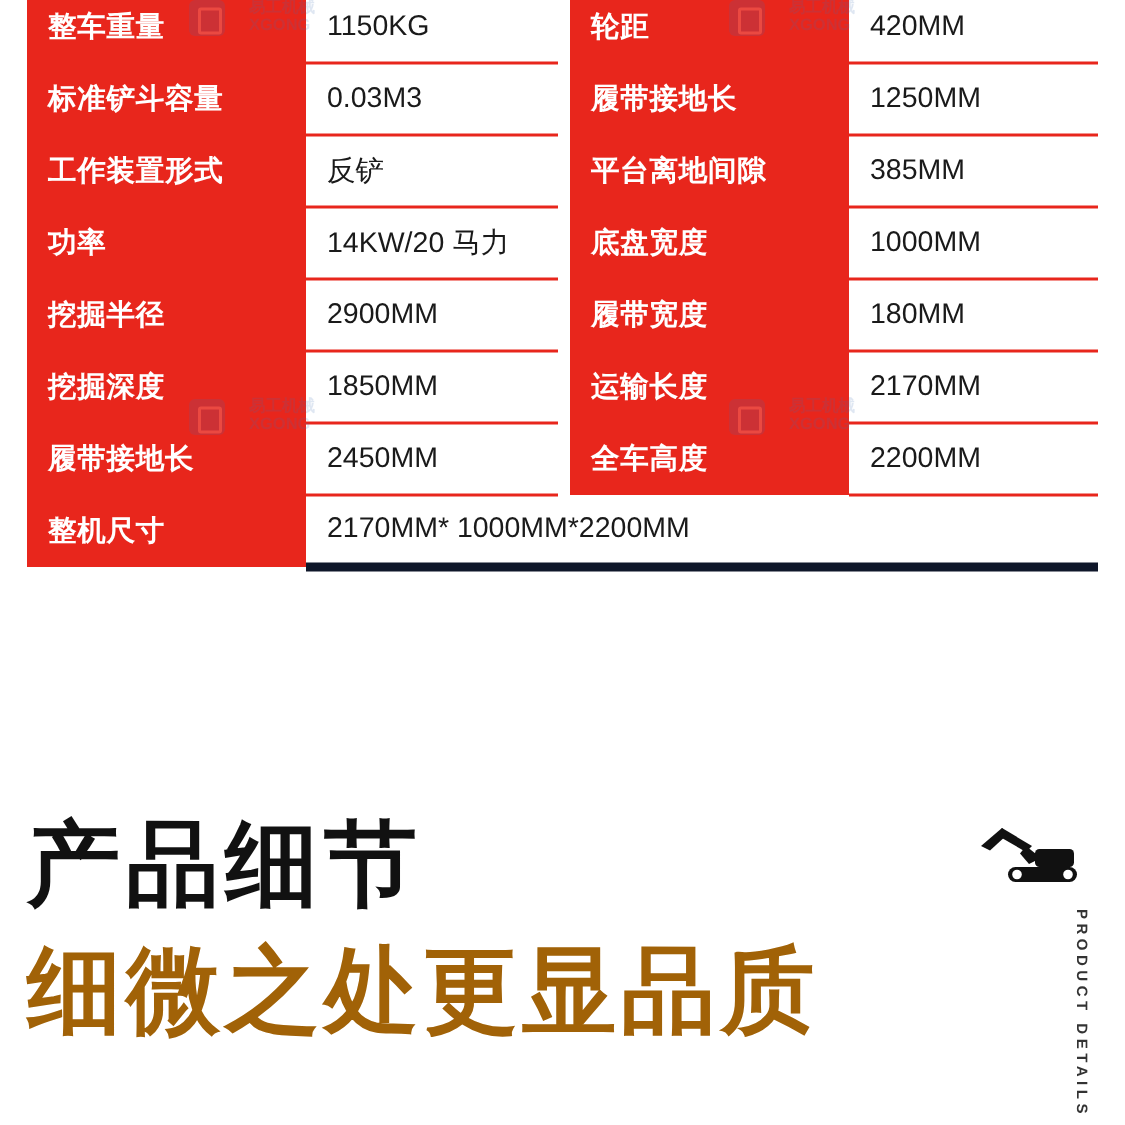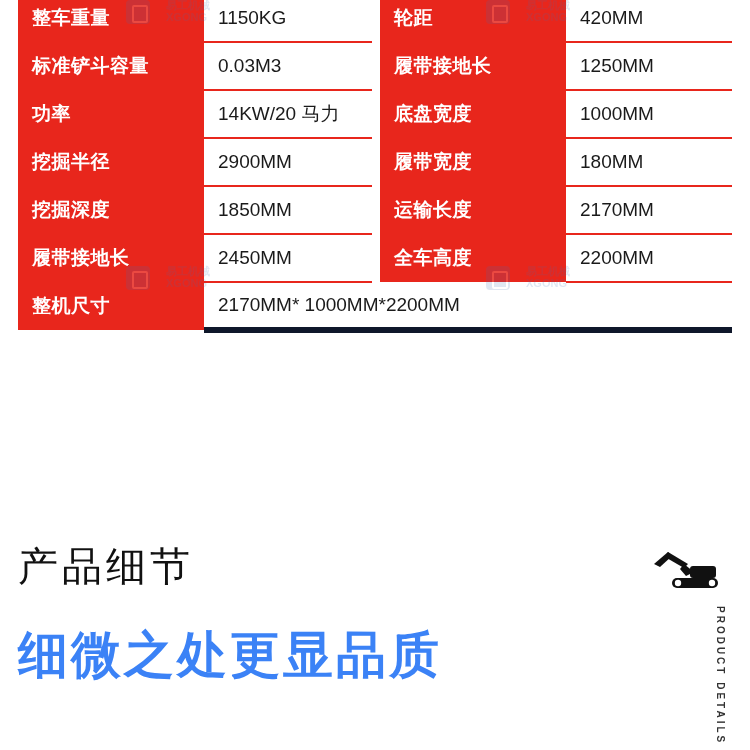--- a/index.html
+++ b/index.html
@@ -103,34 +103,34 @@
     left: 0;
     top: 510px;
     width: 750px;
     height: 240px;
     background: #ffffff;
   }
   .banner-title {
     position: absolute;
     left: 18px;
     top: 36px;
-    font-size: 40px;
-    font-weight: 400;
+    font-size: 62px;
+    font-weight: 700;
     color: #111111;
     letter-spacing: 4px;
     line-height: 1;
     font-family: "Liberation Sans", sans-serif;
   }
   .banner-sub {
     position: absolute;
     left: 18px;
     top: 120px;
-    font-size: 50px;
+    font-size: 63px;
     font-weight: 900;
-    color: #3b82f6;
+    color: #a16207;
     letter-spacing: 3px;
     line-height: 1;
   }
   .banner-icon {
     position: absolute;
     right: 28px;
     top: 40px;
     width: 72px;
     height: 46px;
   }
@@ -157,20 +157,27 @@
         <td class="gap"></td>
         <td class="lbl c-lbl2">轮距</td>
         <td class="val c-val2">420MM</td>
       </tr>
       <tr>
         <td class="lbl">标准铲斗容量</td>
         <td class="val">0.03M3</td>
         <td class="gap"></td>
         <td class="lbl">履带接地长</td>
         <td class="val">1250MM</td>
+      </tr>
+      <tr>
+        <td class="lbl">工作装置形式</td>
+        <td class="val">反铲</td>
+        <td class="gap"></td>
+        <td class="lbl">平台离地间隙</td>
+        <td class="val">385MM</td>
       </tr>
       <tr>
         <td class="lbl">功率</td>
         <td class="val">14KW/20 马力</td>
         <td class="gap"></td>
         <td class="lbl">底盘宽度</td>
         <td class="val">1000MM</td>
       </tr>
       <tr>
         <td class="lbl">挖掘半径</td>

